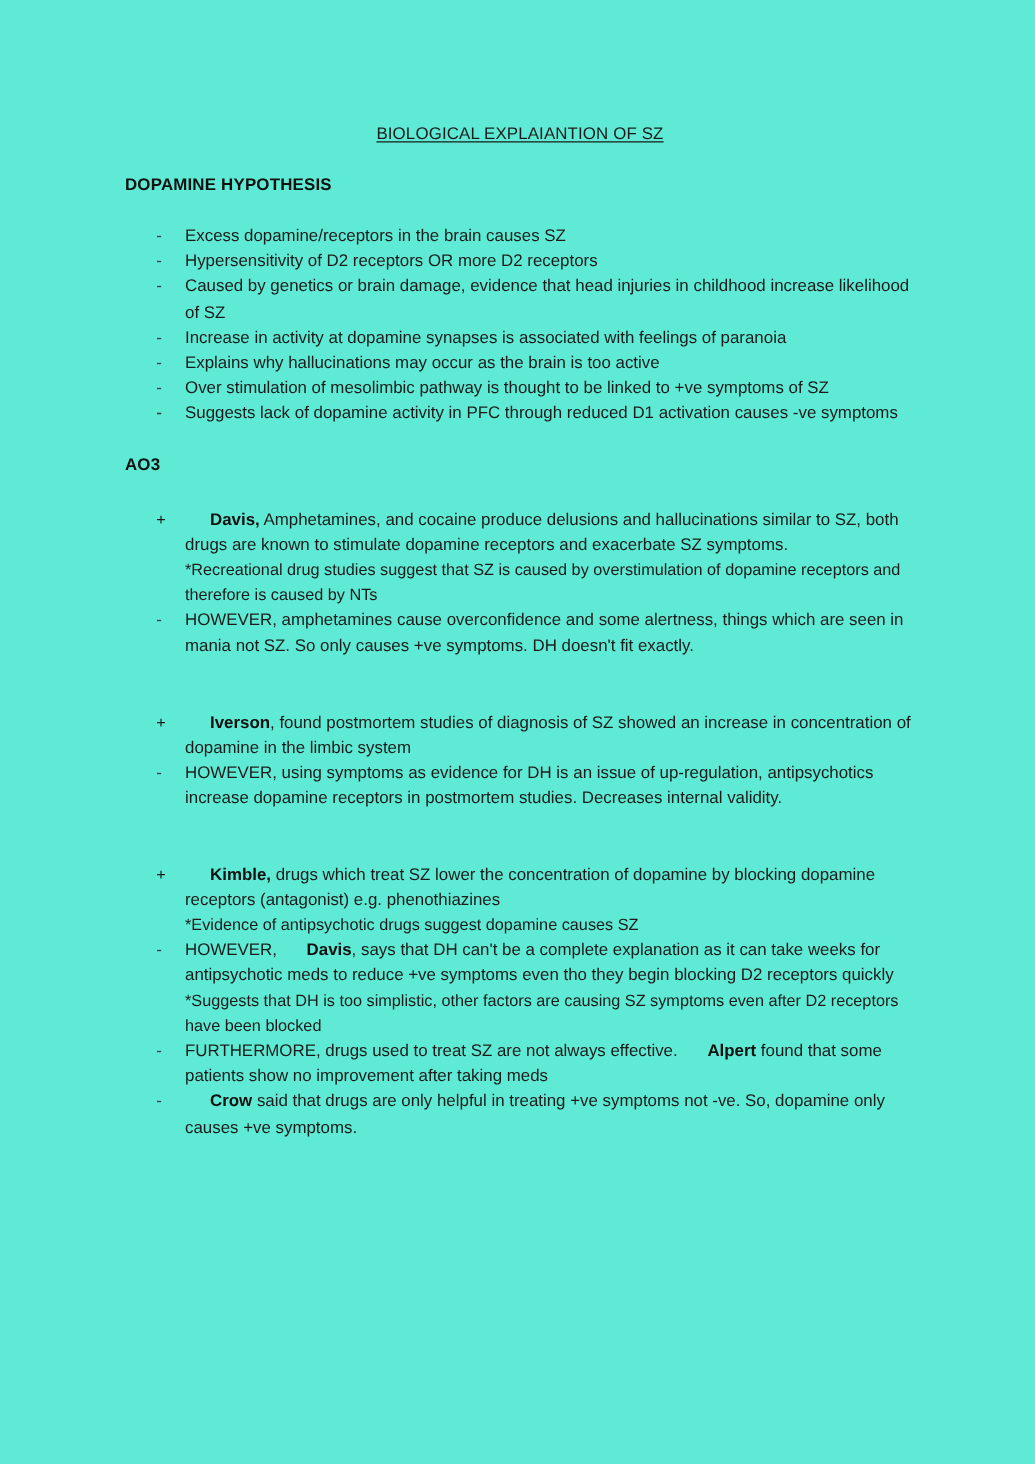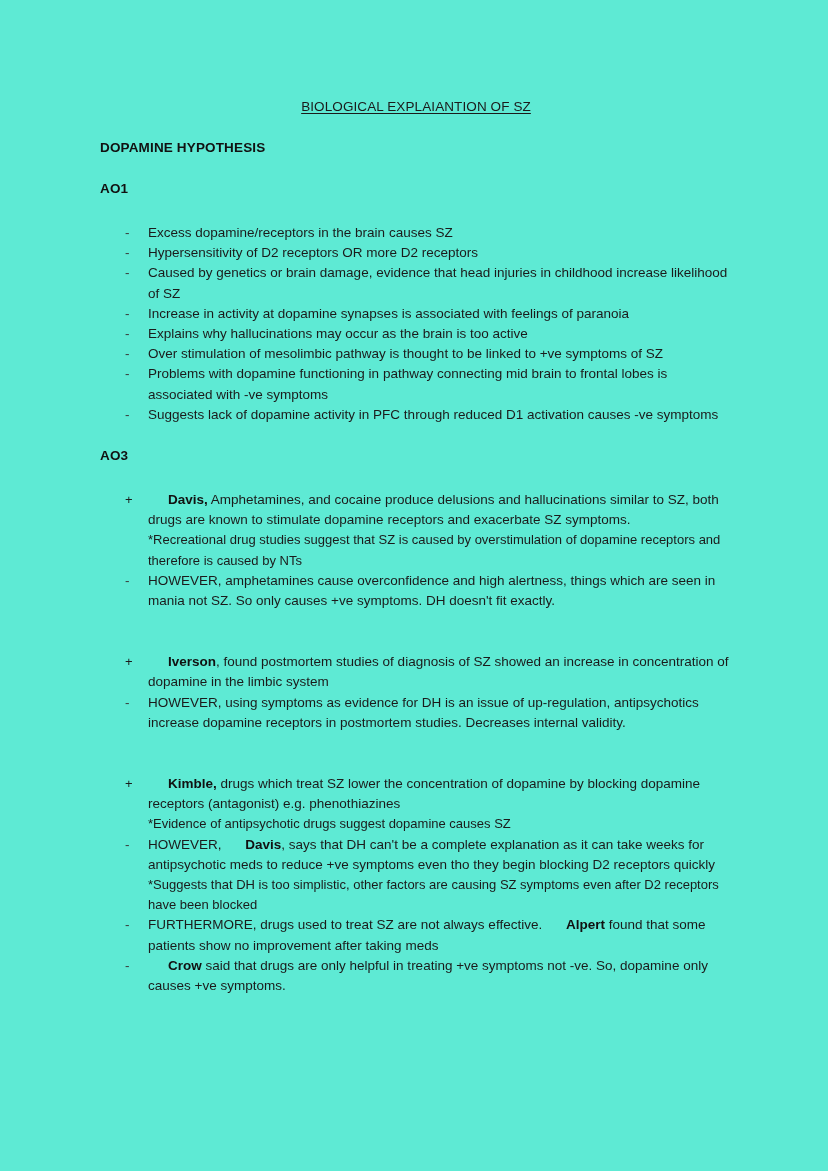--- a/index.html
+++ b/index.html
@@ -106,21 +106,20 @@
 </head>
 <body>
 
 <div class="page">
   <div class="content">
 
     <div class="doc-title"><span>BIOLOGICAL EXPLAIANTION OF SZ</span></div>
 
     <div class="heading hypothesis">DOPAMINE HYPOTHESIS</div>
 
-    <div class="heading ao1">AO1</div>
 
     <ul class="bullet-list">
       <li class="bullet-item">
         <span class="bullet-marker">-</span>
         <span class="bullet-text">Excess dopamine/receptors in the brain causes SZ</span>
       </li>
       <li class="bullet-item">
         <span class="bullet-marker">-</span>
         <span class="bullet-text">Hypersensitivity of D2 receptors OR more D2 receptors</span>
       </li>
@@ -135,41 +134,40 @@
       <li class="bullet-item">
         <span class="bullet-marker">-</span>
         <span class="bullet-text">Explains why hallucinations may occur as the brain is too active</span>
       </li>
       <li class="bullet-item">
         <span class="bullet-marker">-</span>
         <span class="bullet-text">Over stimulation of mesolimbic pathway is thought to be linked to +ve symptoms of SZ</span>
       </li>
       <li class="bullet-item">
         <span class="bullet-marker">-</span>
-        <span class="bullet-text">Problems with dopamine functioning in pathway connecting mid brain to frontal lobes is associated with -ve symptoms</span>
       </li>
       <li class="bullet-item">
         <span class="bullet-marker">-</span>
         <span class="bullet-text">Suggests lack of dopamine activity in PFC through reduced D1 activation causes -ve symptoms</span>
       </li>
     </ul>
 
     <div class="spacer-ao1-ao3"></div>
 
     <div class="heading ao3">AO3</div>
 
     <div class="block">
       <div class="bullet-item">
         <span class="bullet-marker plus">+</span>
         <span class="bullet-text"><b>Davis,</b><span> Amphetamines, and cocaine produce delusions and hallucinations similar to SZ, both drugs are known to stimulate dopamine receptors and exacerbate SZ symptoms.</span></span>
       </div>
       <div class="sub-note">*Recreational drug studies suggest that SZ is caused by overstimulation of dopamine receptors and therefore is caused by NTs</div>
       <div class="bullet-item">
         <span class="bullet-marker">-</span>
-        <span class="bullet-text">HOWEVER, amphetamines cause overconfidence and high alertness, things which are seen in mania not SZ. So only causes +ve symptoms. DH doesn't fit exactly.</span>
+        <span class="bullet-text">HOWEVER, amphetamines cause overconfidence and some alertness, things which are seen in mania not SZ. So only causes +ve symptoms. DH doesn't fit exactly.</span>
       </div>
     </div>
 
     <div class="block">
       <div class="bullet-item">
         <span class="bullet-marker plus">+</span>
         <span class="bullet-text"><b>Iverson</b><span>, found postmortem studies of diagnosis of SZ showed an increase in concentration of dopamine in the limbic system</span></span>
       </div>
       <div class="bullet-item">
         <span class="bullet-marker">-</span>

